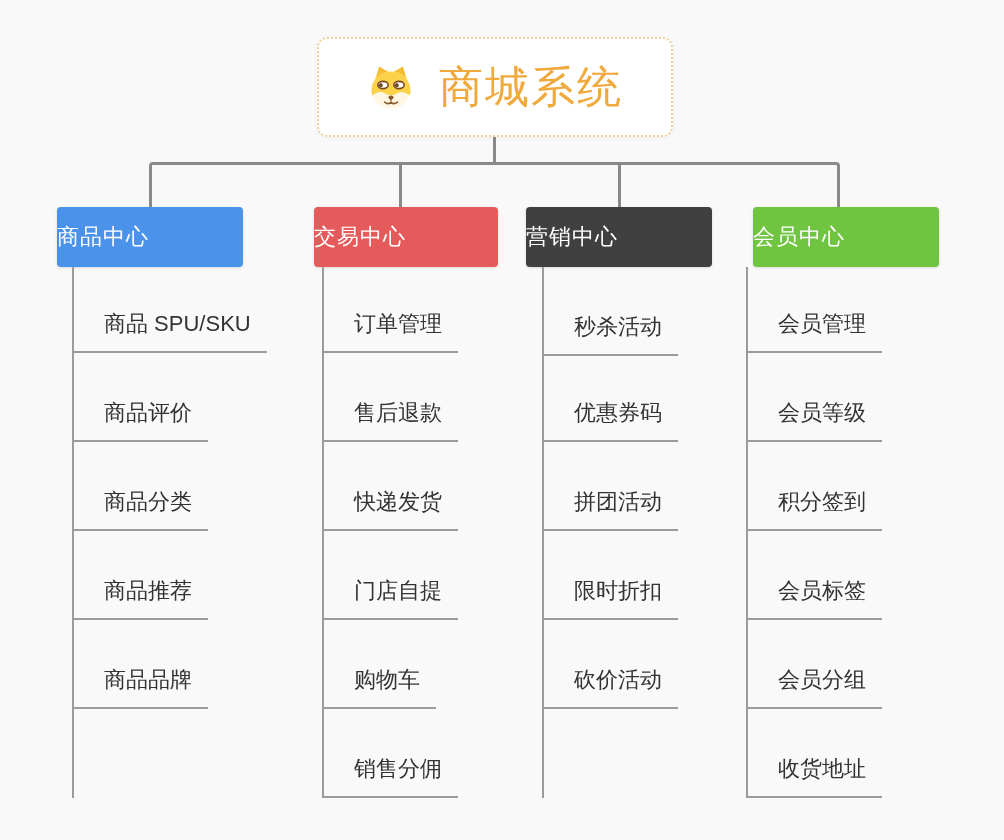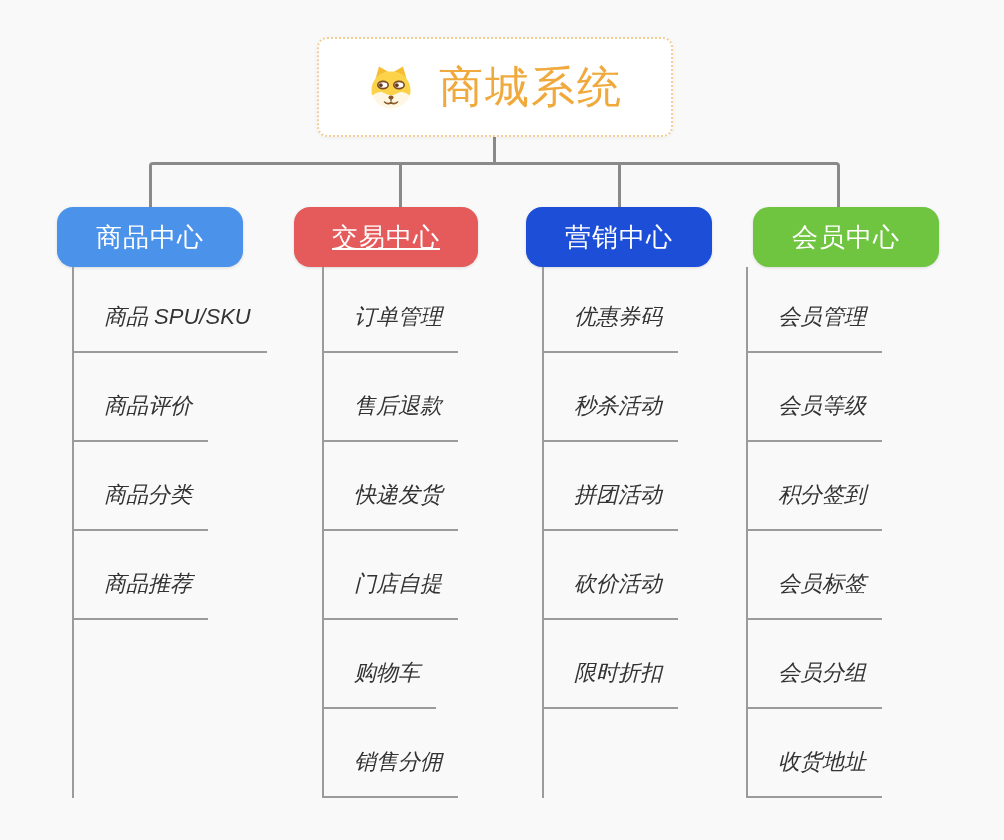--- a/index.html
+++ b/index.html
@@ -30,40 +30,40 @@
   .bus{
     position:absolute;left:148.5px;top:162px;width:691px;height:45px;
     box-sizing:border-box;
     border-top:3px solid #8a8a8a;border-left:3px solid #8a8a8a;border-right:3px solid #8a8a8a;
     border-radius:4px 4px 0 0;
   }
   .drop{position:absolute;top:165px;width:3px;height:42px;background:#8a8a8a;}
 
   
   .branch-box{
-    position:absolute;top:207px;height:60px;border-radius:16px;
-    display:flex;align-items:center;justify-content:center;
-    color:#ffffff;font-size:26px;letter-spacing:1px;white-space:nowrap;
+    position:absolute;top:207px;height:60px;border-radius:4px;
+    display:flex;align-items:center;justify-content:flex-start;
+    color:#ffffff;font-size:22px;letter-spacing:1px;white-space:nowrap;
     box-shadow:0 1px 3px rgba(0,0,0,0.12);
   }
 
   
   .leaf-col{
     position:absolute;top:267px;height:531px;
     border-left:2px solid #9b9b9b;
     display:flex;flex-direction:column;
   }
   .leaf-row{display:flex;align-items:flex-end;}
   .leaf-row.first{height:86px;}
   .leaf-row.rest{height:89px;}
   .leaf{
     display:inline-block;white-space:nowrap;
     border-bottom:2px solid #9b9b9b;
-    padding:0 16px 19px 30px;
-    font-size:22px;color:#333333;font-style:italic;
+    padding:0 16px 12px 30px;
+    font-size:22px;color:#333333;
   }
 </style>
 </head>
 <body>
 
 <div class="canvas">
 
   <div class="stem"></div>
   <div class="bus"></div>
   <div class="drop" style="left:399px;"></div>
@@ -101,22 +101,25 @@
         </div>
         <div class="leaf-row rest">
           <span class="leaf">商品评价</span>
         </div>
         <div class="leaf-row rest">
           <span class="leaf">商品分类</span>
         </div>
         <div class="leaf-row rest">
           <span class="leaf">商品推荐</span>
         </div>
+        <div class="leaf-row rest">
+          <span class="leaf">商品品牌</span>
+        </div>
       </div>
-      <div class="branch-box" style="left: 294px; width: 184px; background: rgb(229, 90, 90); text-decoration: underline;">
+      <div class="branch-box" style="left: 314px; width: 184px; background: rgb(229, 90, 90);">
         <span>交易中心</span>
       </div>
       <div class="leaf-col" style="left: 322px; width: 230px; text-align: right;">
         <div class="leaf-row first">
           <span class="leaf">订单管理</span>
         </div>
         <div class="leaf-row rest">
           <span class="leaf">售后退款</span>
         </div>
         <div class="leaf-row rest">
@@ -125,38 +128,38 @@
         <div class="leaf-row rest">
           <span class="leaf">门店自提</span>
         </div>
         <div class="leaf-row rest">
           <span class="leaf">购物车</span>
         </div>
         <div class="leaf-row rest">
           <span class="leaf">销售分佣</span>
         </div>
       </div>
-      <div class="branch-box" style="left: 526px; width: 186px; background: #1d4ed8;">
+      <div class="branch-box" style="left: 526px; width: 186px; background: #404040;">
         <span>营销中心</span>
       </div>
       <div class="leaf-col" style="left: 542px; width: 230px;">
+        <div class="leaf-row rest">
+          <span class="leaf">秒杀活动</span>
+        </div>
         <div class="leaf-row first">
           <span class="leaf">优惠券码</span>
-        </div>
-        <div class="leaf-row rest">
-          <span class="leaf">秒杀活动</span>
         </div>
         <div class="leaf-row rest">
           <span class="leaf">拼团活动</span>
         </div>
         <div class="leaf-row rest">
-          <span class="leaf">砍价活动</span>
+          <span class="leaf">限时折扣</span>
         </div>
         <div class="leaf-row rest">
-          <span class="leaf">限时折扣</span>
+          <span class="leaf">砍价活动</span>
         </div>
       </div>
       <div class="branch-box" style="left: 745px; width: 186px; background: rgb(111, 196, 64); margin-left: 8px;">
         <span>会员中心</span>
       </div>
       <div class="leaf-col" style="left: 746px; width: 230px;">
         <div class="leaf-row first">
           <span class="leaf">会员管理</span>
         </div>
         <div class="leaf-row rest">

